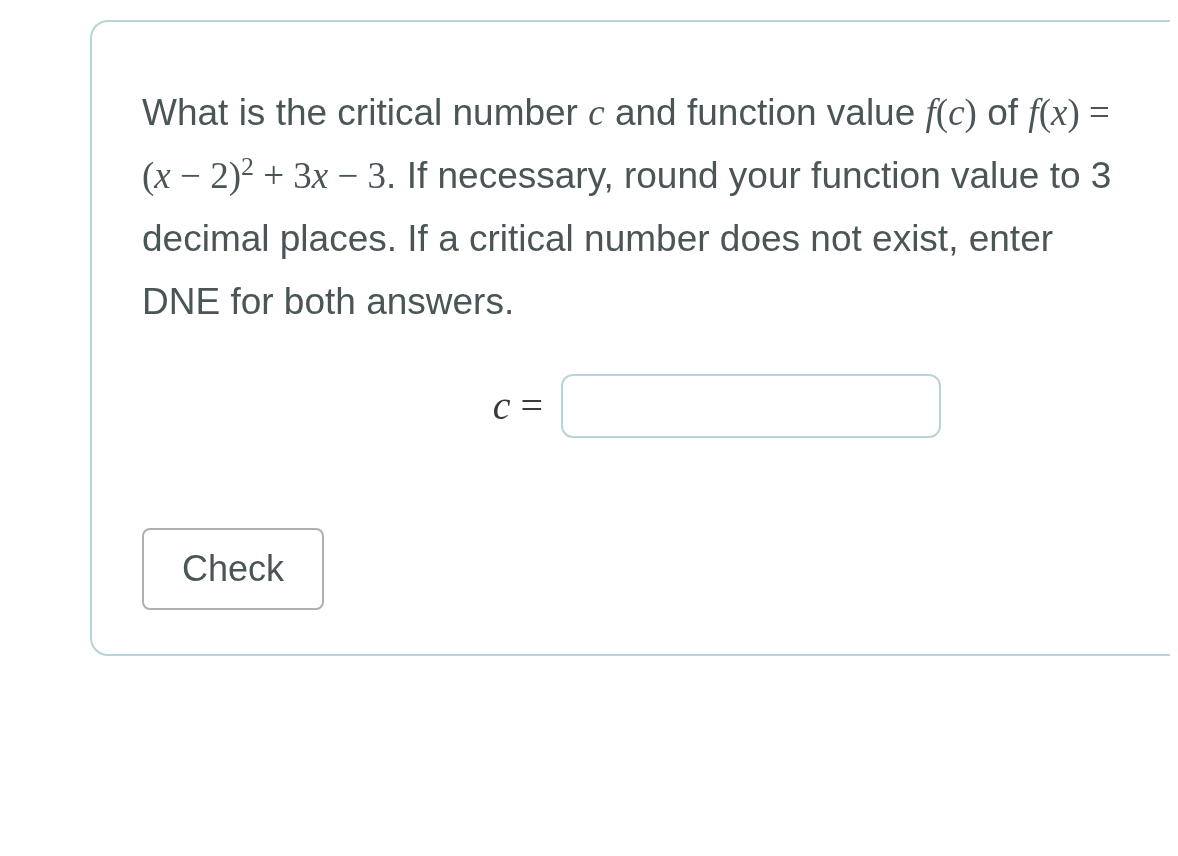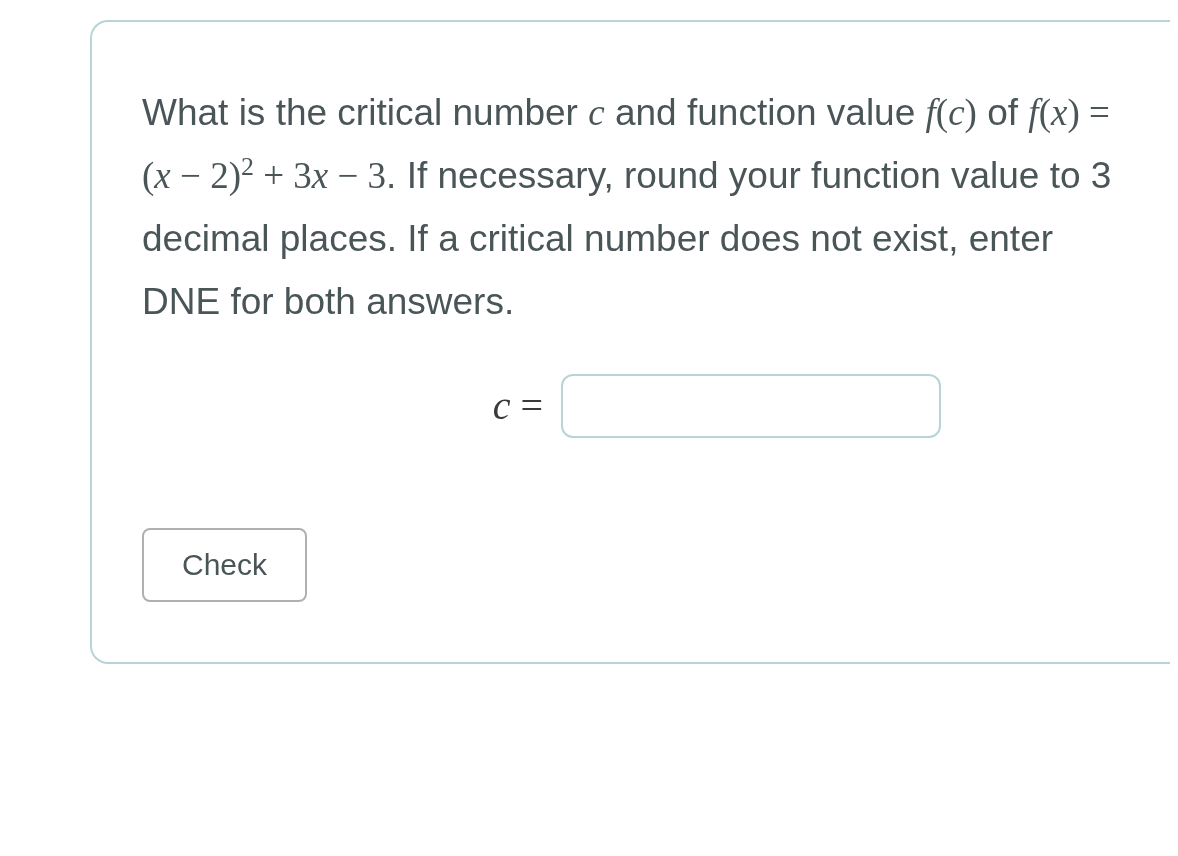--- a/index.html
+++ b/index.html
@@ -11,21 +11,21 @@
     height: 856px;
     box-sizing: border-box;
     padding-top: 20px;
     padding-left: 90px;
   }
   .panel {
     width: 1080px;
     border: 2px solid #b8d4d8;
     border-radius: 18px;
     box-sizing: border-box;
-    padding: 60px 50px 60px 50px;
+    padding: 60px 50px 44px 50px;
     color: #4a5558;
     border-right: none;
     border-top-right-radius: 0;
     border-bottom-right-radius: 0;
   }
   .question {
     font-size: 37px;
     line-height: 1.7;
     color: #4a5558;
     font-family: Arial, Helvetica, sans-serif;
@@ -72,21 +72,21 @@
     font-size: 30px;
     padding: 0 12px;
     box-sizing: border-box;
     color: #4a5558;
     background: #fff;
   }
   .button-row {
     margin-top: 90px;
   }
   .check-btn {
-    font-size: 30px;
+    font-size: 36px;
     color: #4a5558;
     background: #ffffff;
     border: 2px solid #b0b0b0;
     border-radius: 8px;
     padding: 18px 38px;
     cursor: pointer;
     font-family: Arial, Helvetica, sans-serif;
   }
 </style>
 </head>

